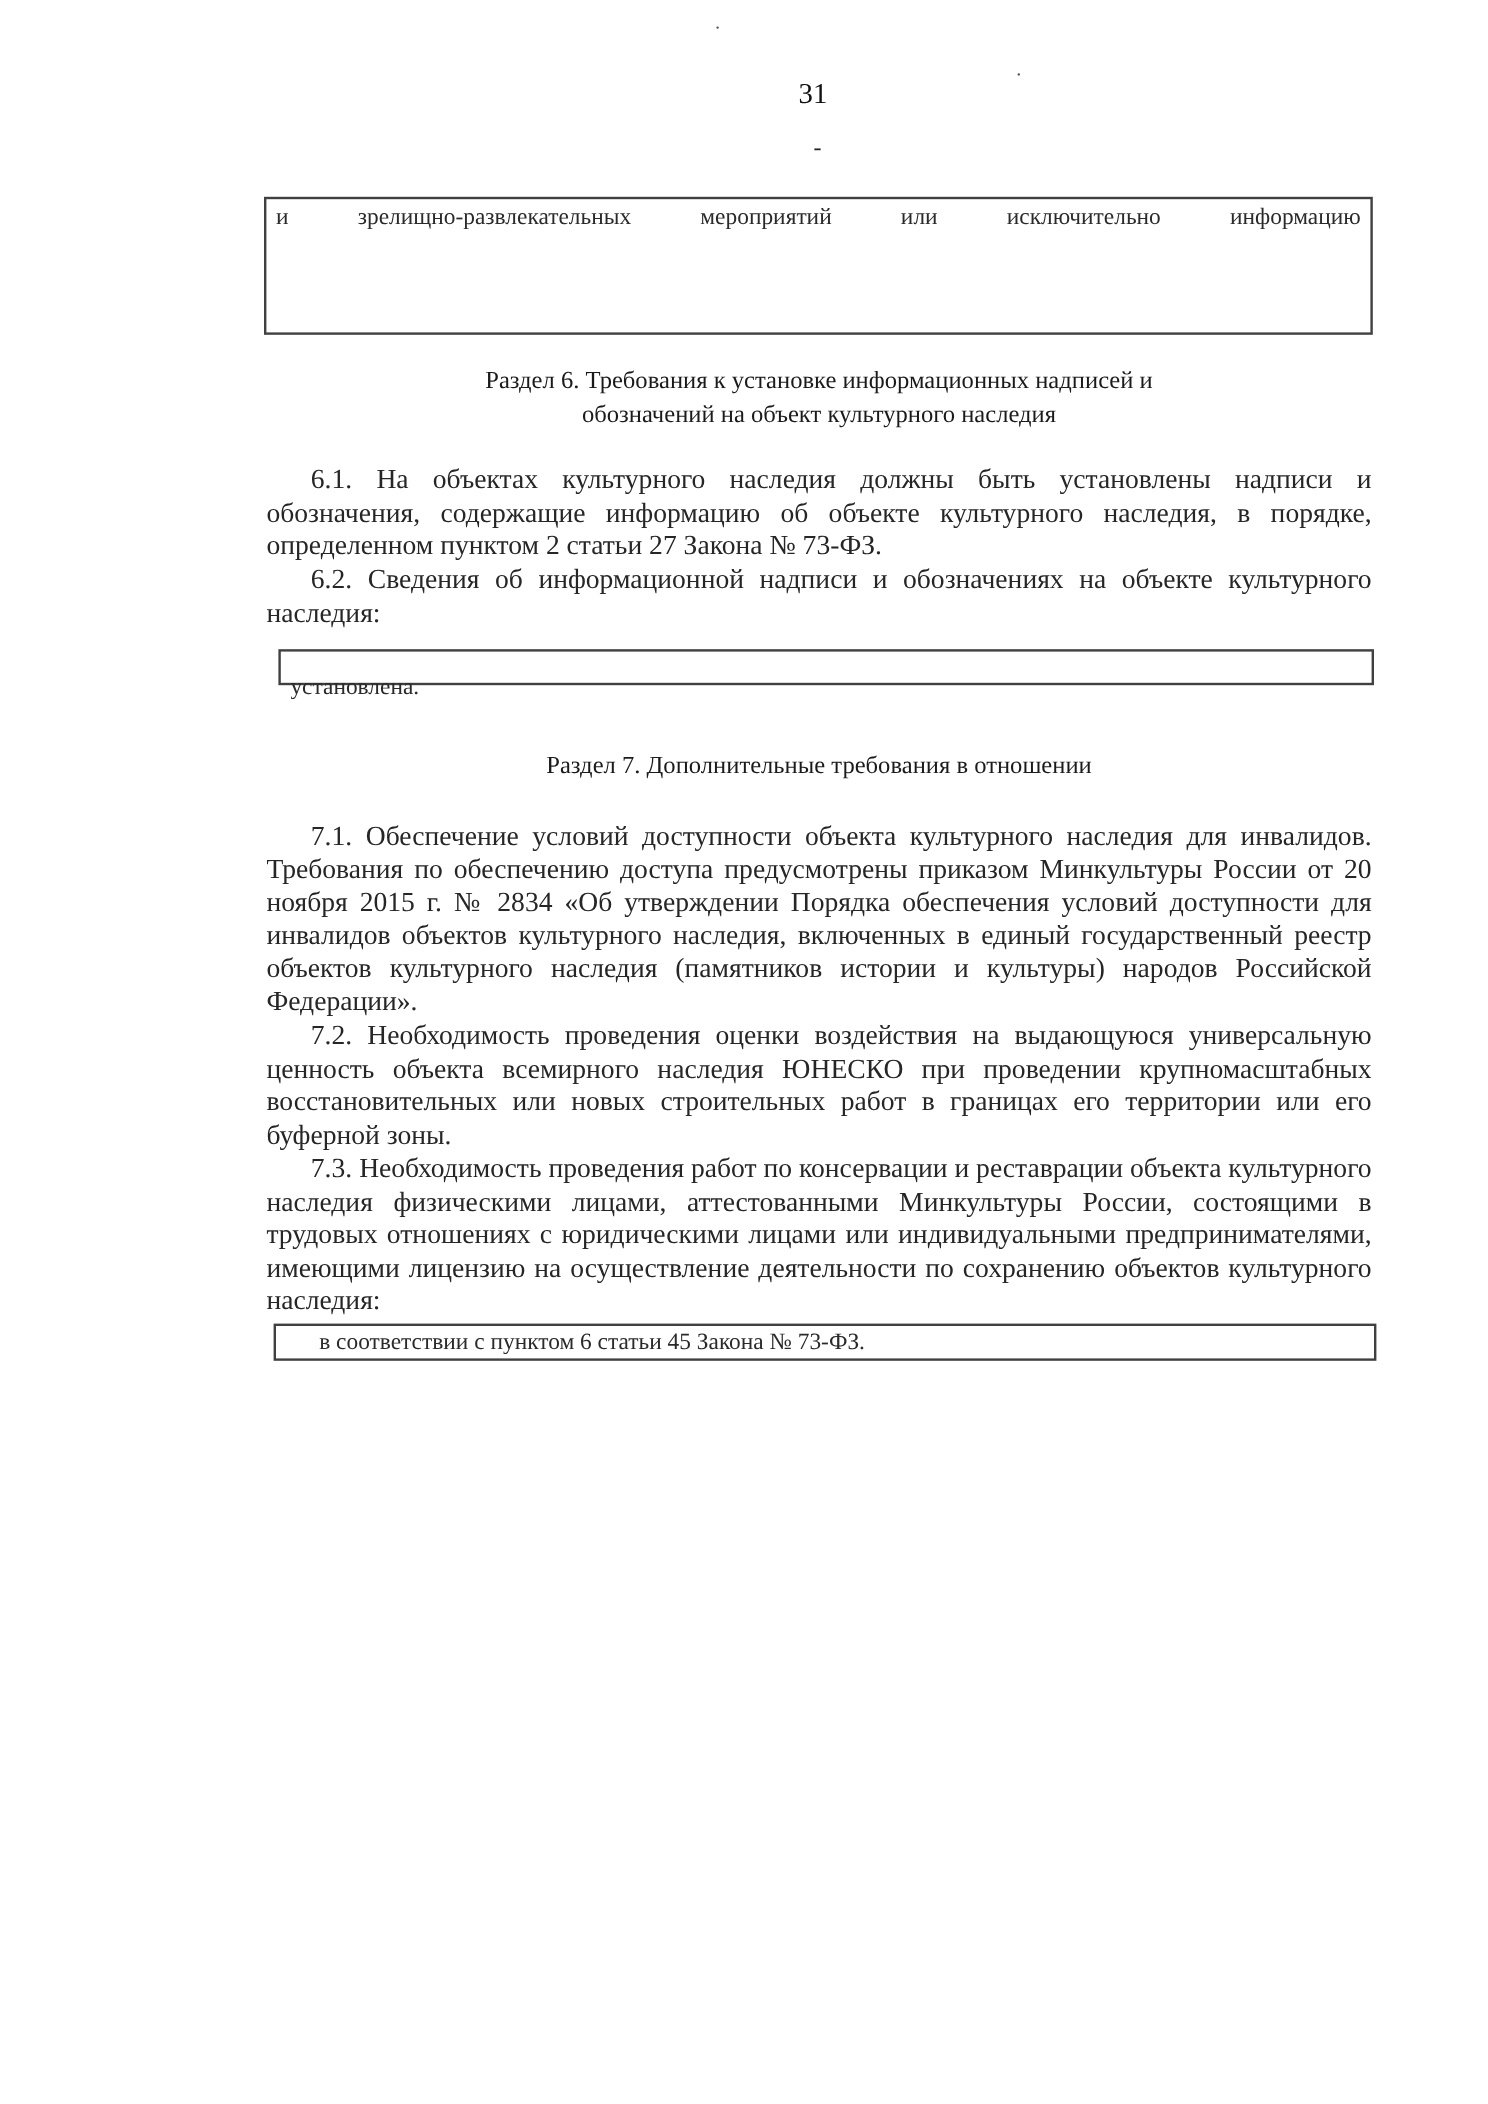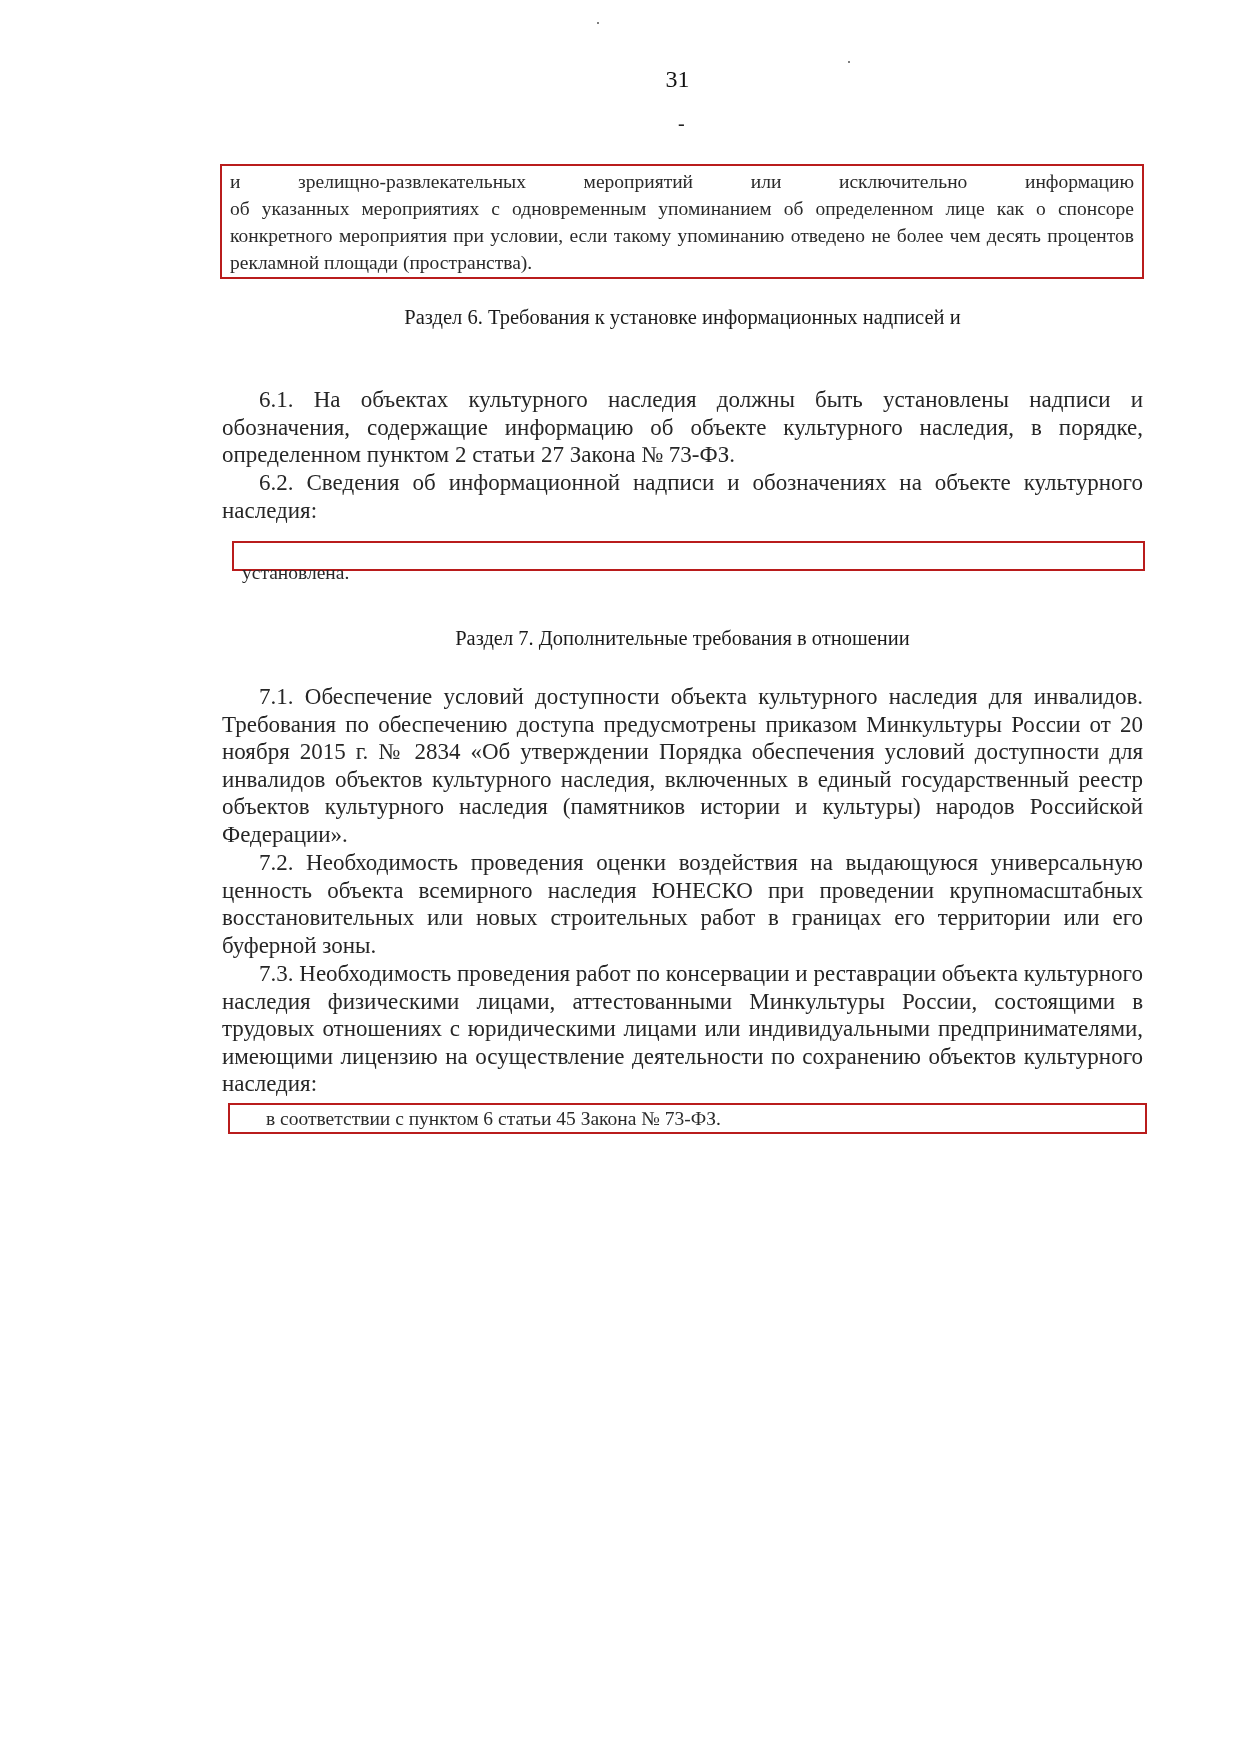--- a/index.html
+++ b/index.html
@@ -33,21 +33,21 @@
     }
     .speck {
       position: absolute;
       width: 2px;
       height: 2px;
       background: #555;
       border-radius: 1px;
     }
     .box {
       position: absolute;
-      border: 2px solid #b91c1c;
+      border: 2px solid #404040;
       box-sizing: border-box;
       font-size: 19.5px;
       line-height: 27px;
       padding: 0 8px;
       text-align: justify;
       color: #2a2a2a;
     }
     .box p {
       margin: 0;
       text-align-last: left;
@@ -82,25 +82,25 @@
 <body>
 
 <div class="speck" style="top:22px;left:597px;"></div>
 <div class="speck" style="top:61px;left:848px;"></div>
 
 <div class="page-number">31</div>
 <div class="dash">-</div>
 
 <div class="box" style="top:164px;left:220px;width:924px;height:115px;padding-top:2px;">
   <p class="first-line">и зрелищно-развлекательных мероприятий или исключительно информацию</p>
-  <p>об указанных мероприятиях с одновременным упоминанием об определенном лице как о спонсоре конкретного мероприятия при условии, если такому упоминанию отведено не более чем десять процентов рекламной площади (пространства).</p>
 </div>
 
 <div class="heading" style="top:303px;">
   <div>Раздел 6. Требования к установке информационных надписей и</div>
+  <div>обозначений на объект культурного наследия</div>
 </div>
 
 <p class="para" style="top:386px;">6.1. На объектах культурного наследия должны быть установлены надписи и обозначения, содержащие информацию об объекте культурного наследия, в порядке, определенном пунктом 2 статьи 27 Закона № 73-ФЗ.</p>
 <p class="para" style="top:469px;">6.2. Сведения об информационной надписи и обозначениях на объекте культурного наследия:</p>
 
 <div class="box" style="top:541px;left:232px;width:913px;height:30px;padding-top:16px;">
   <p>установлена.</p>
 </div>
 
 <div class="heading" style="top:600px;margin-top:24px;">

